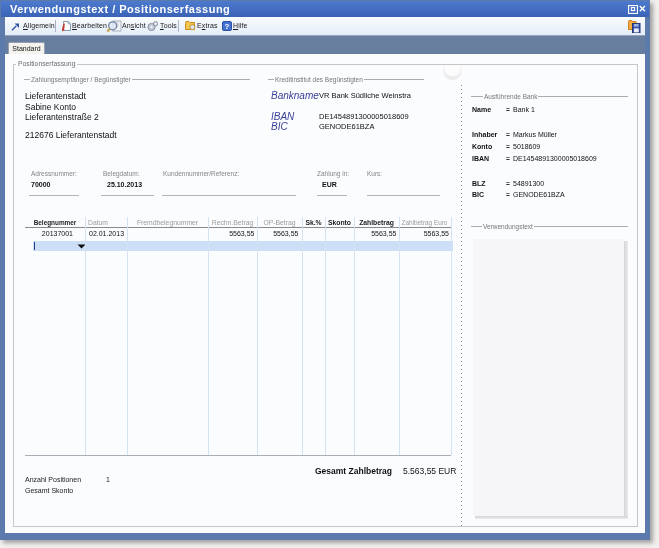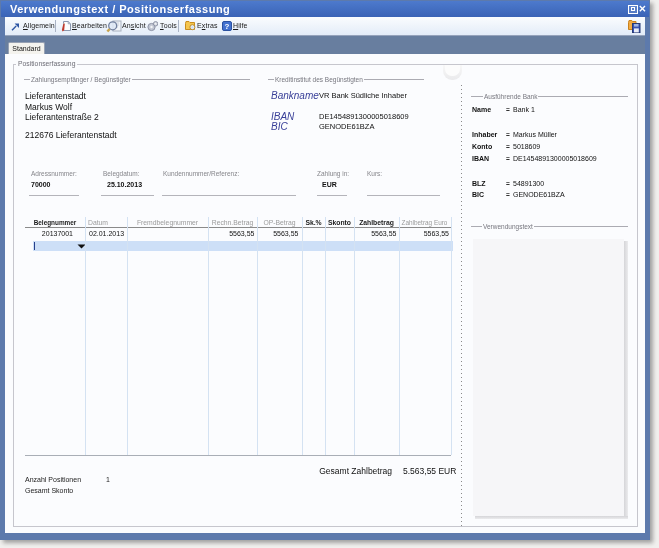--- a/index.html
+++ b/index.html
@@ -108,31 +108,31 @@
 <div id="panel" class="abs"></div>
 <div id="ogroup" class="abs"></div>
 <div id="oglabel" class="abs">Positionserfassung</div>
 
 <div class="glrow" style="left:24px;top:74.5px;width:226px">
   <div class="l" style="width:6px"></div>
     <div class="t">Zahlungsempfänger / Begünstigter</div>
     <div class="l" style="flex:1"></div>
 </div>
 <div class="addr" style="left:25px;top:92px">Lieferantenstadt</div>
-<div class="addr" style="left:25px;top:103px">Markus Wolf</div>
+<div class="addr" style="left:25px;top:103px">Sabine Konto</div>
 <div class="addr" style="left:25px;top:112.5px">Lieferantenstraße 2</div>
 <div class="addr" style="left:25px;top:131px">212676 Lieferantenstadt</div>
 
 <div class="glrow" style="left:268px;top:74.5px;width:156px">
   <div class="l" style="width:6px"></div>
     <div class="t">Kreditinstitut des Begünstigten</div>
     <div class="l" style="flex:1"></div>
 </div>
 <div class="blbl" style="left:271px;top:90.5px">Bankname</div>
-<div class="bval" style="left:319px;top:91.5px">VR Bank Südliche Inhaber</div>
+<div class="bval" style="left:319px;top:91.5px">VR Bank Südliche Weinstra</div>
 <div class="blbl" style="left:271px;top:111.5px">IBAN</div>
 <div class="bval" style="left:319px;top:112.5px">DE1454891300005018609</div>
 <div class="blbl" style="left:271px;top:121.5px">BIC</div>
 <div class="bval" style="left:319px;top:122.5px">GENODE61BZA</div>
 
 <div class="flbl" style="left:31px;top:170px">Adressnummer:</div>
 <div class="flbl" style="left:103px;top:170px">Belegdatum:</div>
 <div class="flbl" style="left:163px;top:170px">Kundennummer/Referenz:</div>
 <div class="flbl" style="left:317px;top:170px">Zahlung in:</div>
 <div class="flbl" style="left:367px;top:170px">Kurs:</div>
@@ -169,21 +169,21 @@
 <div class="vline" style="left:85px"></div>
 <div class="vline" style="left:127px"></div>
 <div class="vline" style="left:208px"></div>
 <div class="vline" style="left:257px"></div>
 <div class="vline" style="left:302px"></div>
 <div class="vline" style="left:325px"></div>
 <div class="vline" style="left:354px"></div>
 <div class="vline" style="left:399px"></div>
 <div class="vline" style="left:450.5px"></div>
 <div class="abs" style="left:25px;top:455px;width:425.5px;height:1px;background:#a9aeb6"></div>
-<div class="abs" style="left:260px;top:465.5px;width:132px;text-align:right;font-size:8.5px;font-weight:normal;color:#111;white-space:nowrap">Gesamt Zahlbetrag</div>
+<div class="abs" style="left:260px;top:465.5px;width:132px;text-align:right;font-size:8.5px;font-weight:bold;color:#111;white-space:nowrap">Gesamt Zahlbetrag</div>
 <div class="abs" style="left:403px;top:465.5px;font-size:8.5px;color:#111;white-space:nowrap">5.563,55 EUR</div>
 <div class="abs" style="left:25px;top:475.5px;font-size:7px;color:#222">Anzahl Positionen</div>
 <div class="abs" style="left:106px;top:475.5px;font-size:7px;color:#222">1</div>
 <div class="abs" style="left:25px;top:486.5px;font-size:7px;color:#222">Gesamt Skonto</div>
 
 <div class="abs" style="left:461px;top:85px;width:1px;height:442px;
      background:repeating-linear-gradient(#8a8a8a 0,#8a8a8a 1px,transparent 1px,transparent 4px)"></div>
 <div class="abs" style="left:443px;top:64.5px;width:19px;height:15px;
      background:linear-gradient(#f8f8f8,#eaeaec);border-radius:0 0 9px 9px;"></div>
 <div class="abs" style="left:445px;top:64.5px;width:15px;height:11px;

